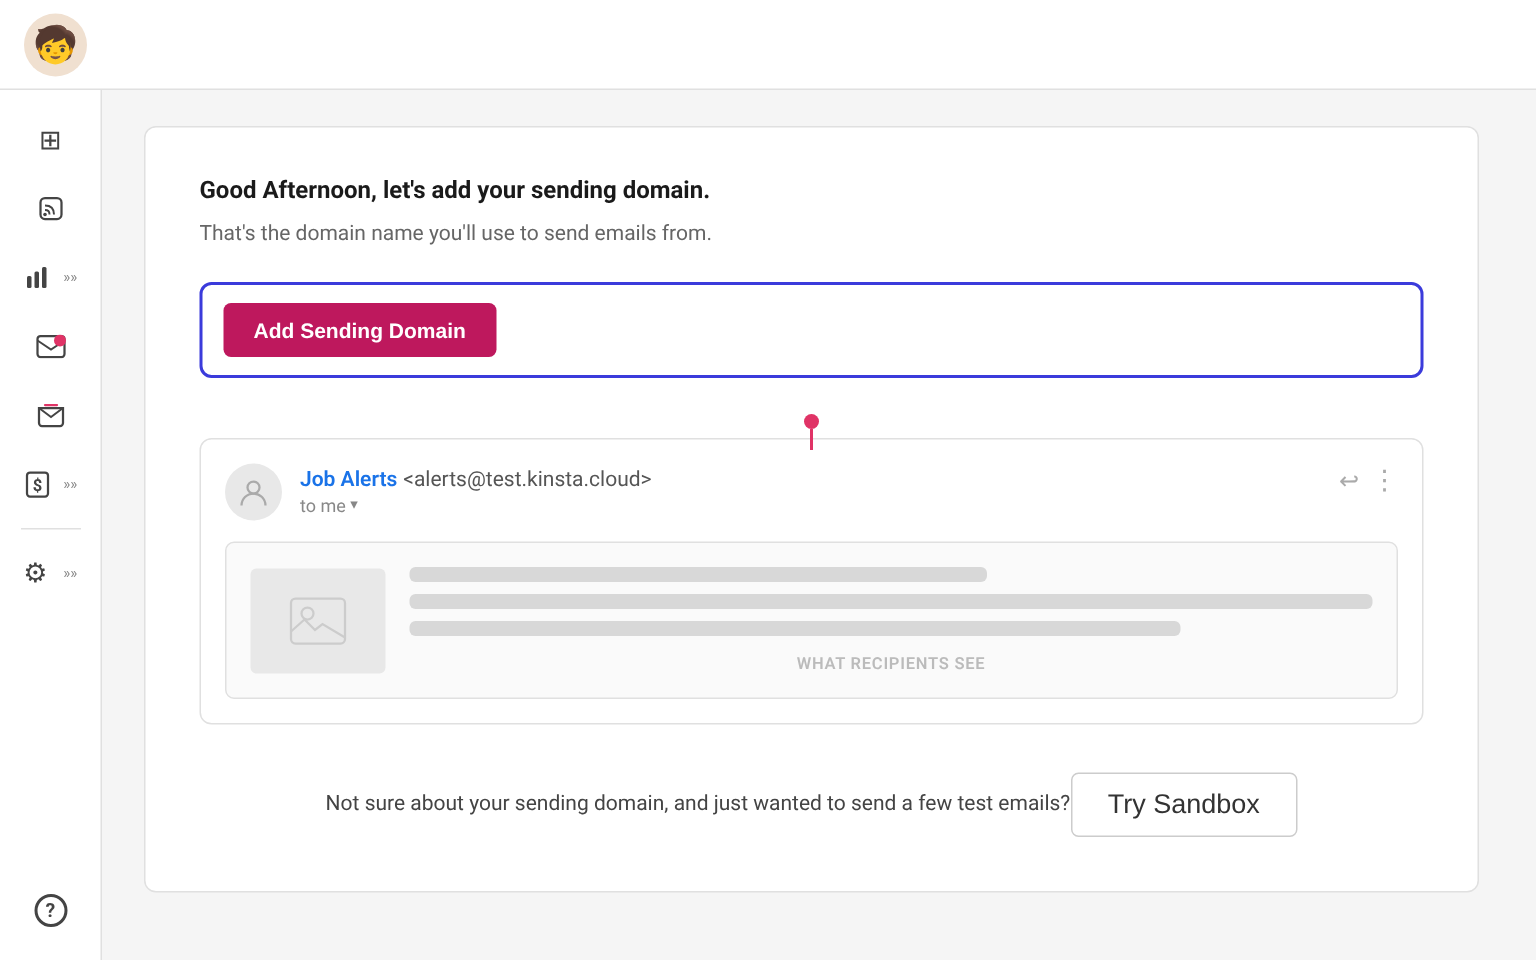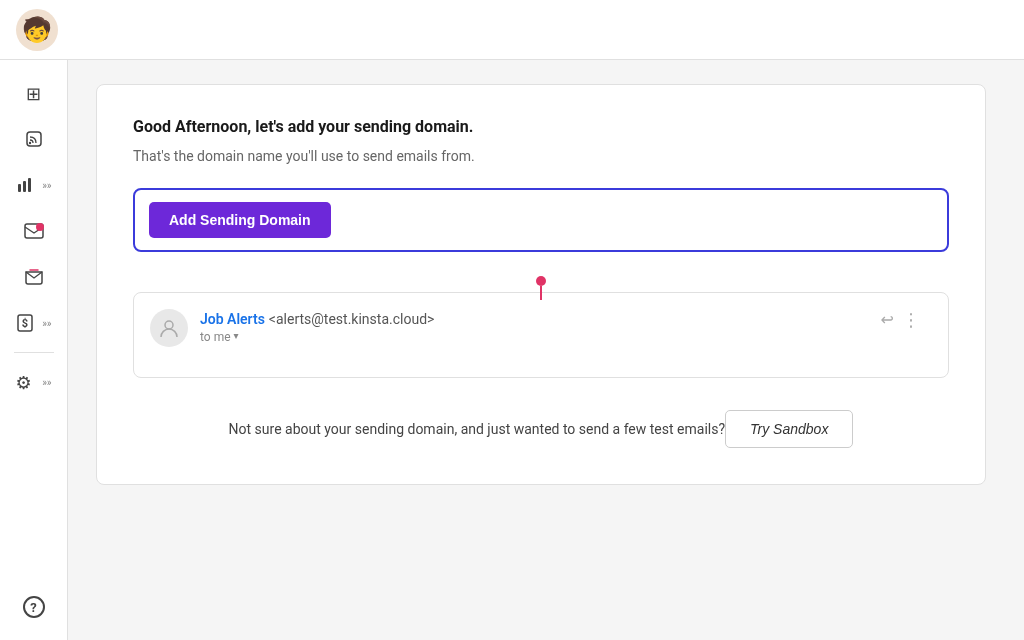--- a/index.html
+++ b/index.html
@@ -134,21 +134,21 @@
     }
     .domain-input {
       flex: 1;
       border: none;
       outline: none;
       font-size: 15px;
       color: #333;
       background: transparent;
     }
     .add-domain-btn {
-      background: #6d28d9;
+      background: #be185d;
       color: #fff;
       border: none;
       border-radius: 5px;
       padding: 10px 20px;
       font-size: 14px;
       font-weight: 600;
       cursor: pointer;
       white-space: nowrap;
     }
 
@@ -171,21 +171,21 @@
       width: 2px;
       height: 14px;
       background: #e03366;
       margin: 0 auto;
     }
 
     
     .email-preview-card {
       border: 1px solid #e0e0e0;
       border-radius: 8px;
-      padding: 16px 28px 16px 16px;
+      padding: 16px 16px 16px 16px;
       background: #fff;
       margin-bottom: 28px;
     }
 
     .email-header {
       display: flex;
       align-items: flex-start;
       gap: 12px;
       margin-bottom: 14px;
     }
@@ -296,25 +296,24 @@
       color: #444;
       max-width: 560px;
       line-height: 1.5;
     }
 
     .try-sandbox-btn {
       border: 1.5px solid #ccc;
       background: #fff;
       border-radius: 5px;
       padding: 10px 24px;
-      font-size: 14px;
+      font-size: 18px;
       color: #333;
       cursor: pointer;
       white-space: nowrap;
-      font-style: italic;
     }
     .chevron::before { content: '»'; }
   </style>
 </head>
 <body>
 
 <div class="header">
   <div class="avatar-img">
     🧒
   </div>
@@ -417,20 +416,35 @@
               <span>to me</span>
               <span class="email-to-arrow">▾</span>
             </div>
           </div>
           <div class="email-actions">
             <span style="cursor:pointer;color:#aaa;font-size:16px;">↩</span>
             <span style="cursor:pointer;color:#aaa;font-size:18px;">⋮</span>
           </div>
         </div>
 
+        <div class="email-body-preview">
+          <div class="preview-image-placeholder">
+            <svg width="40" height="34" viewBox="0 0 40 34" fill="none">
+              <rect x="2" y="2" width="36" height="30" rx="3" stroke="#ccc" stroke-width="1.5" fill="none"></rect>
+              <circle cx="13" cy="12" r="4" stroke="#ccc" stroke-width="1.5" fill="none"></circle>
+              <path d="M2 24l9-8 7 7 5-4 15 9" stroke="#ccc" stroke-width="1.5" fill="none"></path>
+            </svg>
+          </div>
+          <div class="preview-content">
+            <div class="preview-bar short"></div>
+            <div class="preview-bar full"></div>
+            <div class="preview-bar medium"></div>
+            <div class="preview-label">WHAT RECIPIENTS SEE</div>
+          </div>
+        </div>
       </div>
 
       <div class="bottom-section">
         <p class="sandbox-text">Not sure about your sending domain, and just wanted to send a few test emails?</p>
         <button class="try-sandbox-btn">Try Sandbox</button>
       </div>
 
     </div>
   </div>
 </div>

